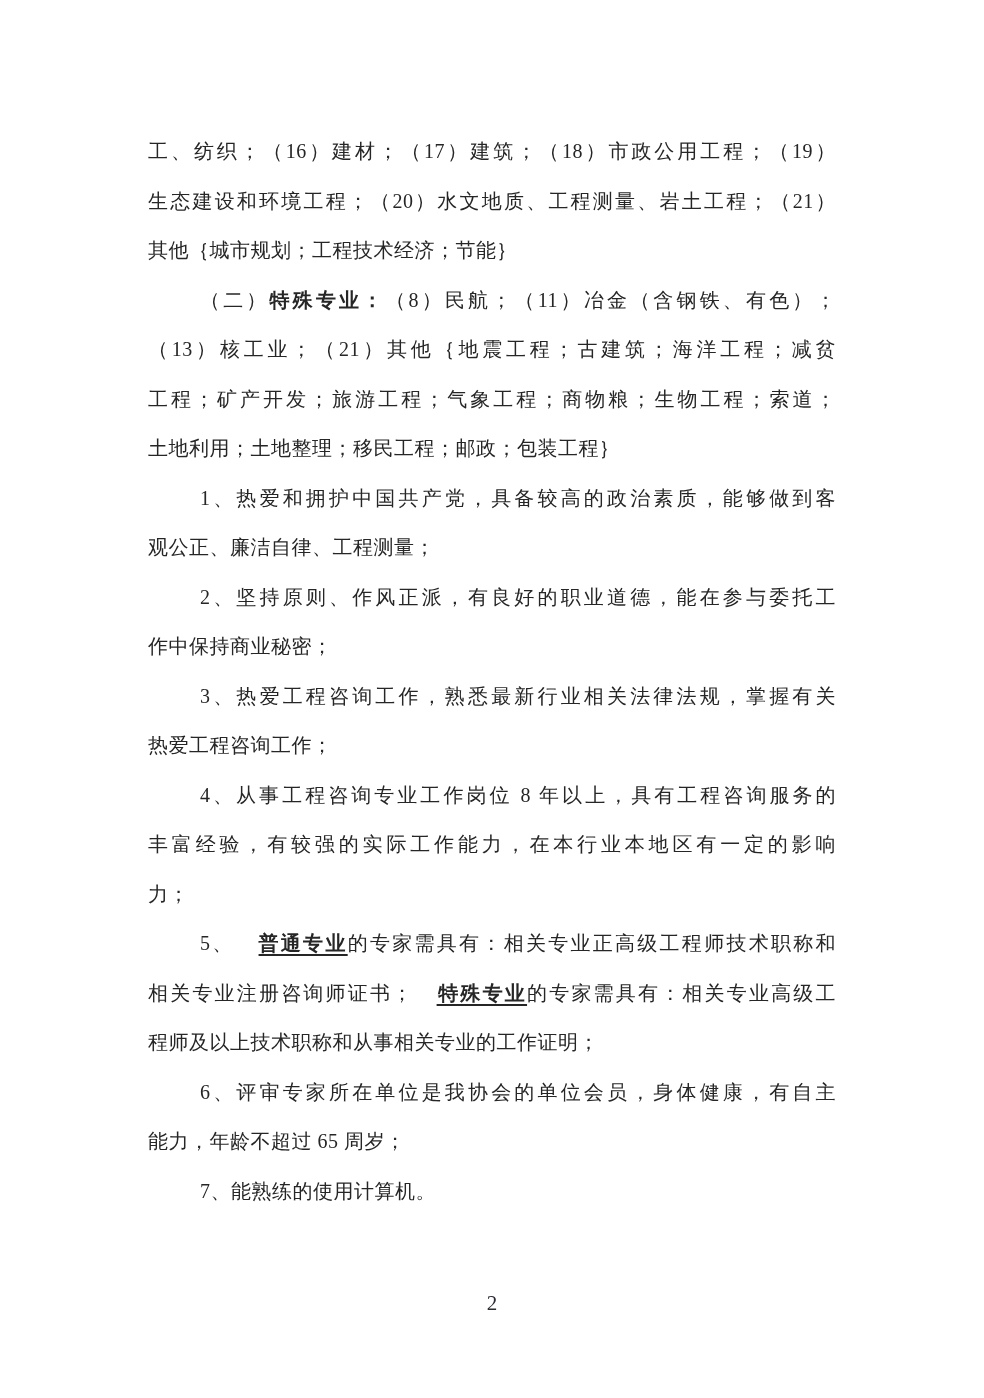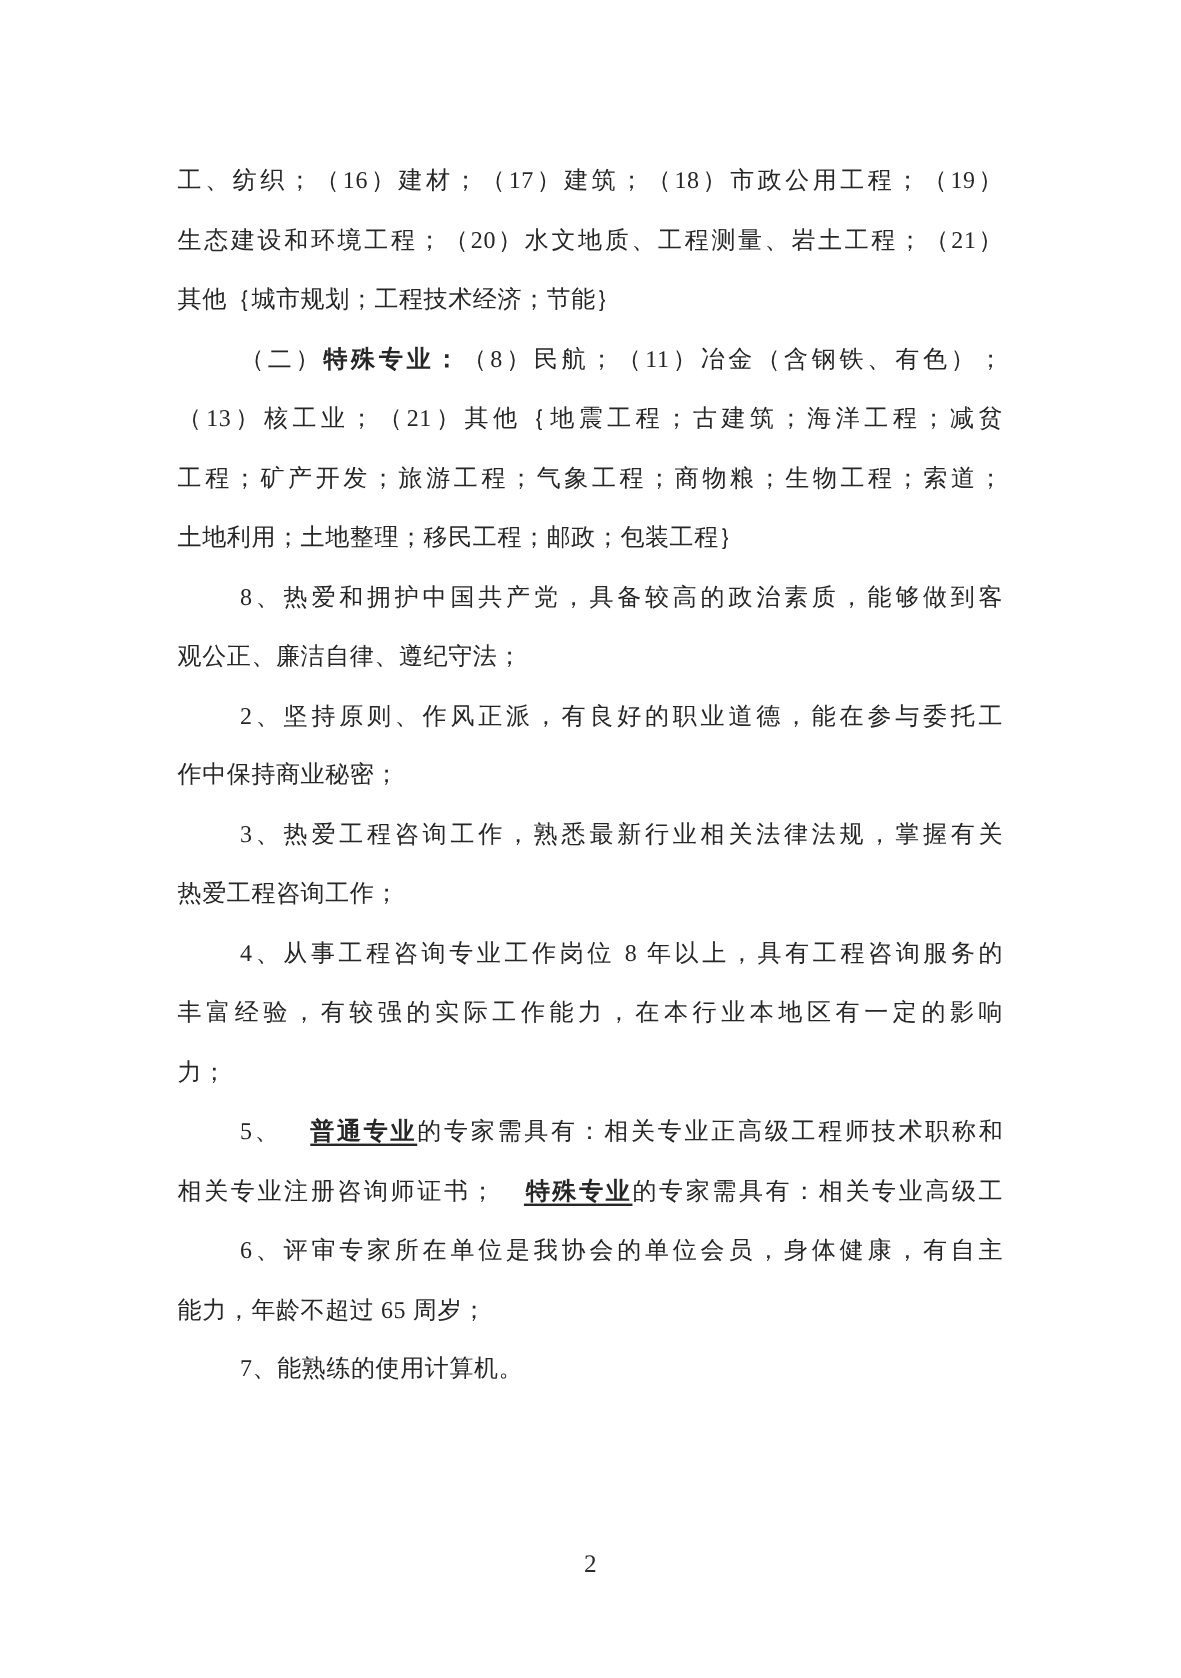--- a/index.html
+++ b/index.html
@@ -59,29 +59,30 @@
 
 <div class="page">
   <div class="doc-body">
       <div class="line just"><span class="run">工、纺织；（16）建材；（17）建筑；（18）市政公用工程；（19）</span></div>
       <div class="line just"><span class="run">生态建设和环境工程；（20）水文地质、工程测量、岩土工程；（21）</span></div>
       <div class="line"><span class="run">其他｛城市规划；工程技术经济；节能｝</span></div>
       <div class="line just ind"><span class="run">（二）</span><span class="run b">特殊专业：</span><span class="run">（8）民航；（11）冶金（含钢铁、有色）；</span></div>
       <div class="line just"><span class="run">（13）核工业；（21）其他｛地震工程；古建筑；海洋工程；减贫</span></div>
       <div class="line just"><span class="run">工程；矿产开发；旅游工程；气象工程；商物粮；生物工程；索道；</span></div>
       <div class="line"><span class="run">土地利用；土地整理；移民工程；邮政；包装工程｝</span></div>
-      <div class="line just ind"><span class="run">8、热爱和拥护中国共产党，具备较高的政治素质，能够做到客</span></div>
-      <div class="line"><span class="run">观公正、廉洁自律、遵纪守法；</span></div>
+      <div class="line just ind"><span class="run">1、热爱和拥护中国共产党，具备较高的政治素质，能够做到客</span></div>
+      <div class="line"><span class="run">观公正、廉洁自律、工程测量；</span></div>
       <div class="line just ind"><span class="run">2、坚持原则、作风正派，有良好的职业道德，能在参与委托工</span></div>
       <div class="line"><span class="run">作中保持商业秘密；</span></div>
       <div class="line just ind"><span class="run">3、热爱工程咨询工作，熟悉最新行业相关法律法规，掌握有关</span></div>
       <div class="line"><span class="run">热爱工程咨询工作；</span></div>
       <div class="line just ind"><span class="run">4、从事工程咨询专业工作岗位 8 年以上，具有工程咨询服务的</span></div>
       <div class="line just"><span class="run">丰富经验，有较强的实际工作能力，在本行业本地区有一定的影响</span></div>
       <div class="line"><span class="run">力；</span></div>
       <div class="line just ind"><span class="run">5、</span><span class="run b u">普通专业</span><span class="run">的专家需具有：相关专业正高级工程师技术职称和</span></div>
       <div class="line just"><span class="run">相关专业注册咨询师证书；</span><span class="run b u">特殊专业</span><span class="run">的专家需具有：相关专业高级工</span></div>
+      <div class="line"><span class="run">程师及以上技术职称和从事相关专业的工作证明；</span></div>
       <div class="line just ind"><span class="run">6、评审专家所在单位是我协会的单位会员，身体健康，有自主</span></div>
       <div class="line"><span class="run">能力，年龄不超过 65 周岁；</span></div>
       <div class="line ind"><span class="run">7、能熟练的使用计算机。</span></div>
     </div>
   <div class="page-number">2</div>
 </div>
 
 </body></html>

